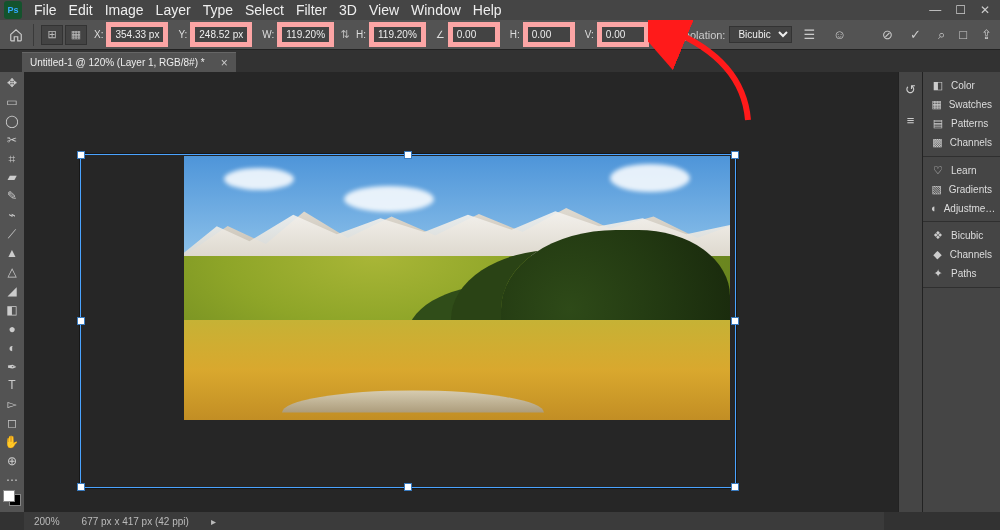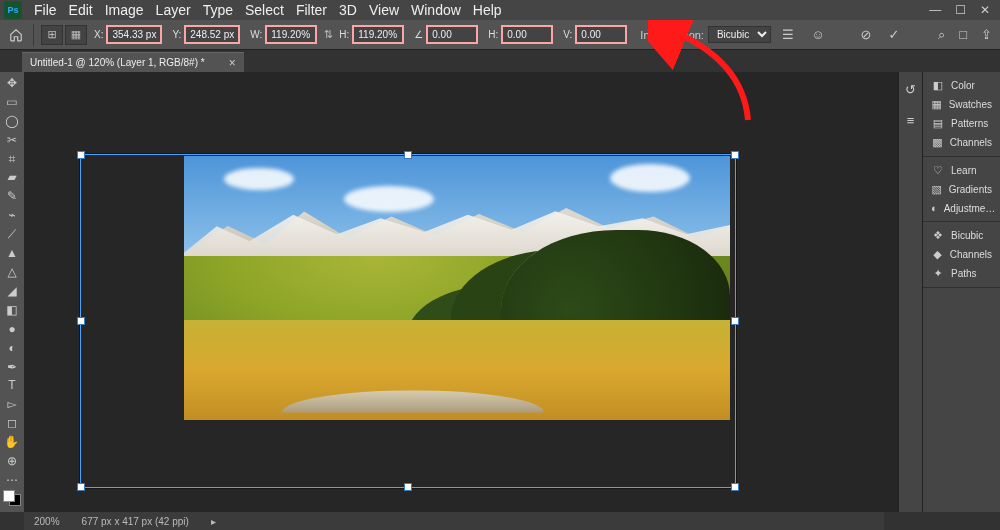--- a/index.html
+++ b/index.html
@@ -11,31 +11,31 @@
 .winbtns{margin-left:auto;display:flex;gap:14px;color:#ccc;padding-right:6px}
 .winbtns span{cursor:default;font-size:12px}
 
 .optbar{height:30px;background:#535353;display:flex;align-items:center;padding:0 6px;gap:4px;border-bottom:1px solid #222;position:relative}
 .optbar .home{width:20px;height:20px;display:flex;align-items:center;justify-content:center;color:#ddd}
 .optbar .sep{width:1px;height:22px;background:#3a3a3a;margin:0 3px}
 .optbar .togg{display:flex;gap:2px}
 .togg .tg{width:22px;height:20px;background:#434343;border:1px solid #333;display:flex;align-items:center;justify-content:center;color:#bbb;font-size:11px}
 .numfield{display:flex;align-items:center;gap:3px;margin:0 3px}
 .numfield .lab{color:#ddd;font-size:10px}
-.numfield .val{background:#434343;border:2px solid #fca5a5;color:#eee;padding:2px 4px;font-size:10px;min-width:52px;text-align:left}
+.numfield .val{background:#434343;border:5px solid #fca5a5;color:#eee;padding:2px 4px;font-size:10px;min-width:52px;text-align:left}
 .numfield .link{width:16px;height:18px;display:flex;align-items:center;justify-content:center;color:#bbb;font-size:11px}
 .interp{display:flex;align-items:center;gap:4px;margin-left:6px}
 .interp select{background:#434343;border:1px solid #333;color:#eee;font-size:10px;padding:1px 4px}
 .optbar .opt-icon{width:22px;height:22px;display:flex;align-items:center;justify-content:center;color:#ccc;font-size:13px;margin:0 2px}
 .commit-group{display:flex;align-items:center;gap:2px;margin-left:18px}
 .optbar-right{position:absolute;right:8px;display:flex;gap:14px;align-items:center;color:#ccc}
 .optbar-right span{font-size:13px}
 
 .tabbar{height:22px;background:#323232;display:flex;align-items:flex-end;padding-left:22px}
-.tab{background:#535353;height:20px;padding:0 8px;display:flex;align-items:center;gap:24px;font-size:10px;color:#eee;border-top:1px solid #666}
+.tab{background:#535353;height:20px;padding:0 8px;display:flex;align-items:center;gap:16px;font-size:10px;color:#eee;border-top:1px solid #666}
 .tab .close{color:#ccc;font-size:12px}
 
 .main{display:flex;height:440px}
 .toolcol{width:24px;background:#535353;display:flex;flex-direction:column;align-items:center;padding-top:2px;gap:1px}
 .toolcol .tool{width:22px;height:20px;display:flex;align-items:center;justify-content:center;color:#ccc;font-size:12px;position:relative}
 .toolcol .swatch{margin-top:auto;margin-bottom:6px;position:relative;width:18px;height:18px}
 .swatch .fg{position:absolute;width:12px;height:12px;background:#fff;border:1px solid #888;top:0;left:0;z-index:2}
 .swatch .bg{position:absolute;width:12px;height:12px;background:#000;border:1px solid #888;bottom:0;right:0}
 .canvas-area{flex:1;background:#262626;position:relative;overflow:hidden}
 .image-wrap{position:absolute;left:160px;top:84px;width:546px;height:264px;background:#666}

